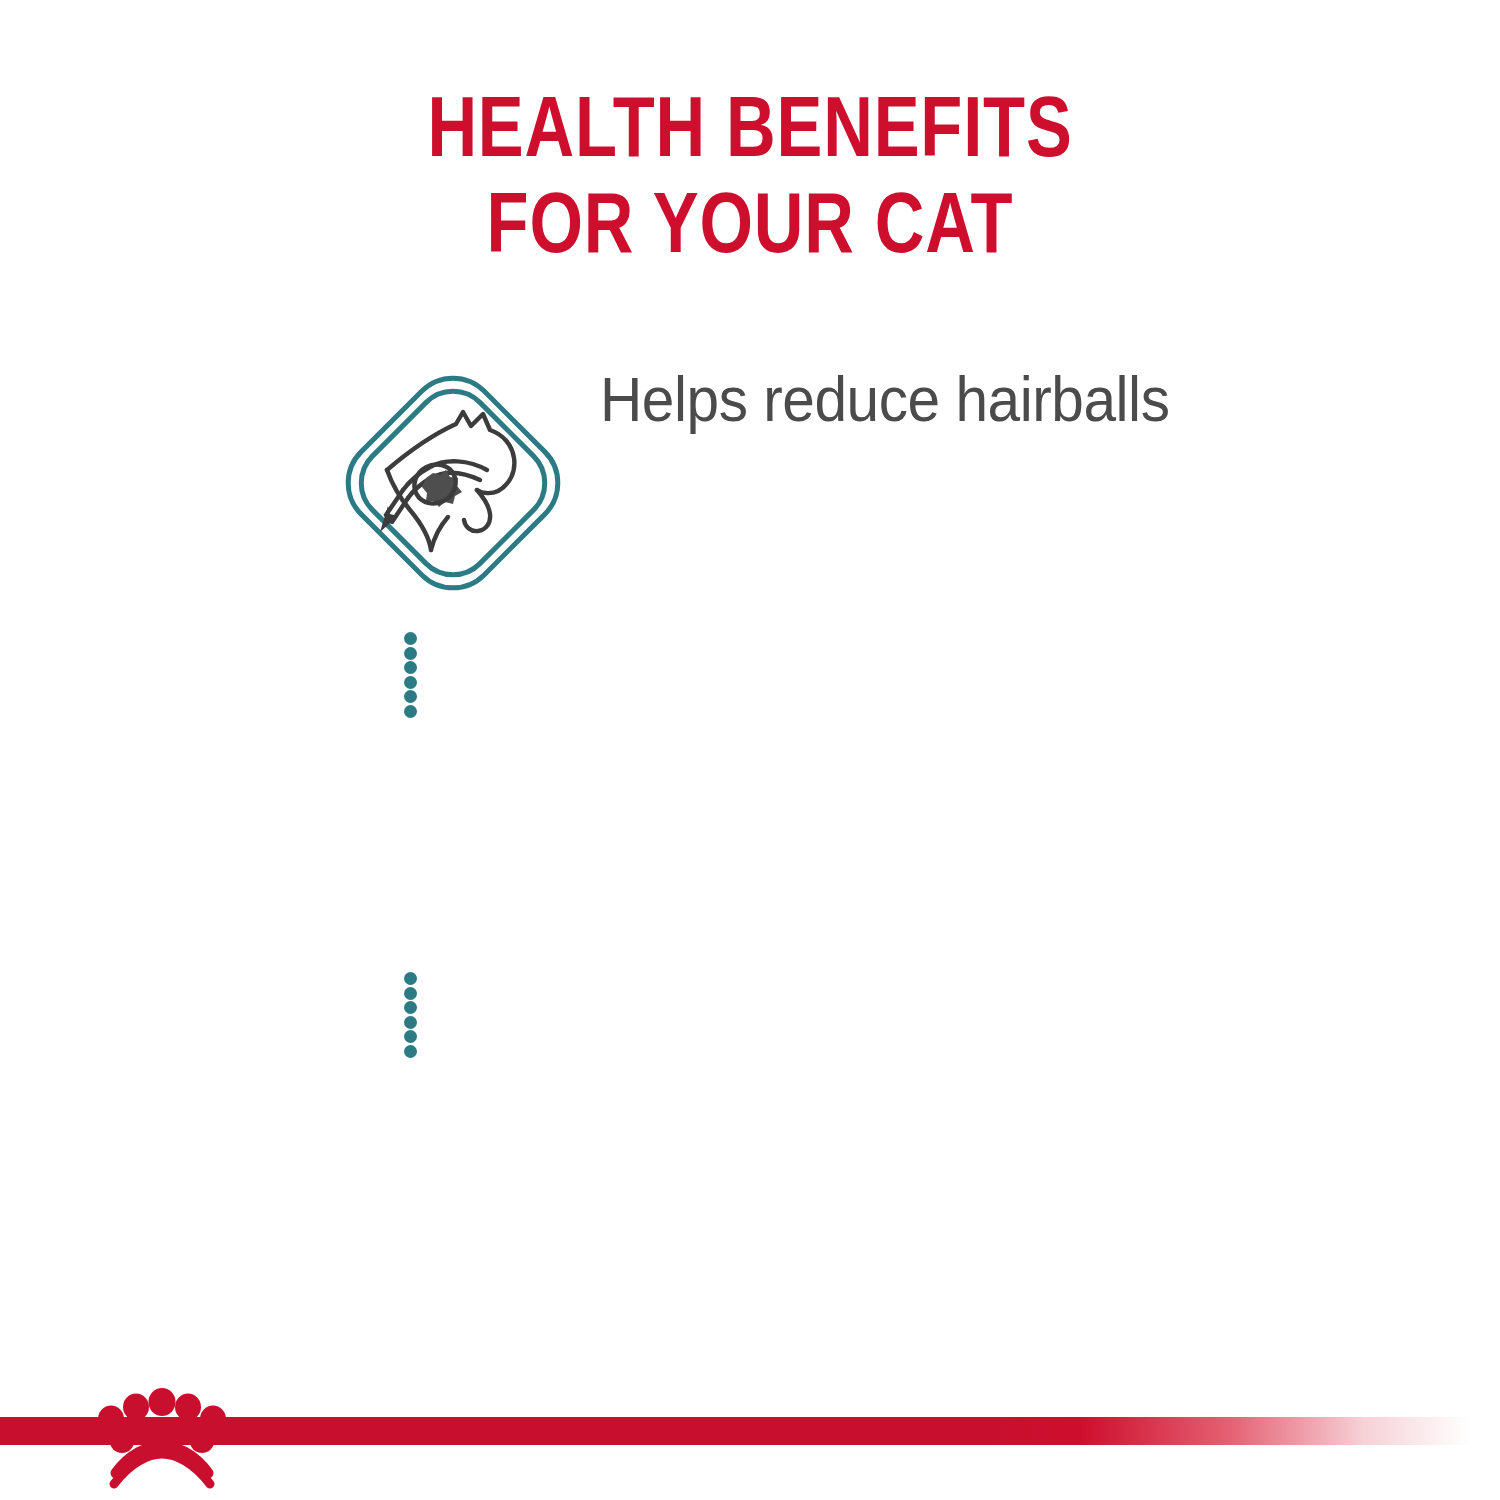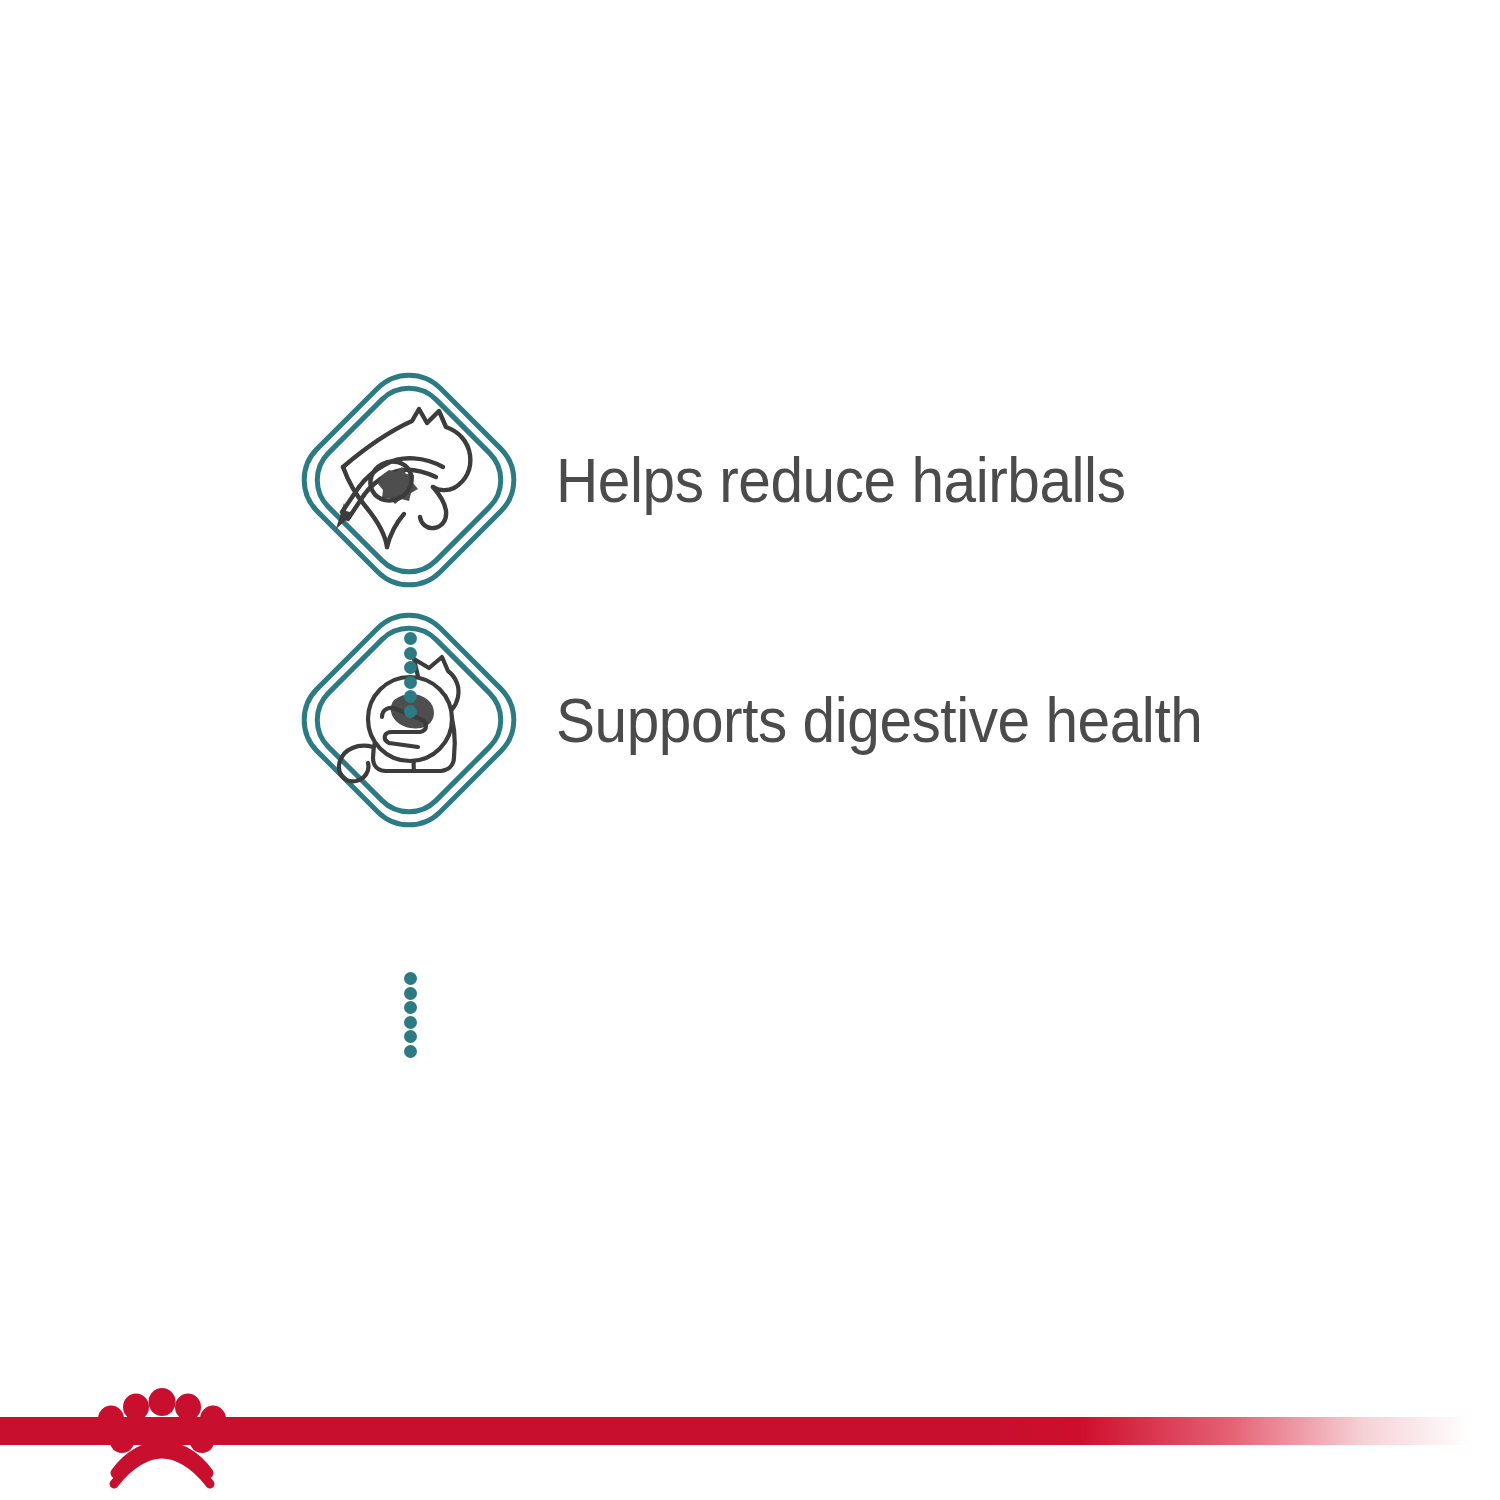--- a/index.html
+++ b/index.html
@@ -46,24 +46,24 @@
   
   .benefits {
     position: absolute;
     top: 360px;
     left: 0;
     width: 1500px;
   }
   .benefit-row {
     position: relative;
     display: flex;
-    align-items: center;
     height: 240px;
     padding-left: 286px;
     box-sizing: border-box;
+    margin-left: 44px;
   }
   .icon-cell {
     width: 246px;
     height: 246px;
     flex: 0 0 246px;
     position: relative;
   }
   .icon-cell svg {
     display: block;
     width: 246px;
@@ -123,20 +123,24 @@
     width: 152px;
     height: 112px;
   }
   .crown svg { display: block; width: 152px; height: 112px; }
 </style>
 </head>
 <body>
 
 <div class="page">
 
+  <div class="title-block">
+    <span class="title-line">HEALTH BENEFITS</span>
+    <span class="title-line">FOR YOUR CAT</span>
+  </div>
 
   <div class="benefits">
 
     <div class="benefit-row">
       <div class="icon-cell">
         <svg viewBox="0 0 246 246" xmlns="http://www.w3.org/2000/svg">
           <g fill="none" stroke="#2C7B84" stroke-width="5" stroke-linejoin="round">
             <rect x="36" y="36" width="174" height="174" rx="44" ry="44" transform="rotate(45 123 123)"></rect>
             <rect x="47" y="47" width="152" height="152" rx="38" ry="38" transform="rotate(45 123 123)"></rect>
           </g>
@@ -165,58 +169,20 @@
 
           <g fill="none" stroke="#3C3C3C" stroke-width="4.4">
             <ellipse cx="105" cy="124" rx="21" ry="19" transform="rotate(-28 105 124)"></ellipse>
           </g>
         </svg>
       </div>
       <div class="benefit-text">Helps reduce hairballs</div>
     </div>
 
 
-    <div class="benefit-row">
-      <div class="icon-cell">
-        <svg viewBox="0 0 246 246" xmlns="http://www.w3.org/2000/svg">
-          <g fill="none" stroke="#2C7B84" stroke-width="5" stroke-linejoin="round">
-            <rect x="36" y="36" width="174" height="174" rx="44" ry="44" transform="rotate(45 123 123)"></rect>
-            <rect x="47" y="47" width="152" height="152" rx="38" ry="38" transform="rotate(45 123 123)"></rect>
-          </g>
-          <g fill="none" stroke="#3C3C3C" stroke-width="4.2" stroke-linecap="round" stroke-linejoin="round">
-
-            <path d="M133,84 L128,62 L143,71 L156,60 L162,74 C170,80 174,90 172,100
-                     C170,110 163,117 155,120"></path>
-            <path d="M133,84 C128,92 126,100 127,108"></path>
-
-            <path d="M162,108 C168,124 170,142 168,160"></path>
-
-            <path d="M168,160 C168,168 163,173 155,174 L100,174
-                     C92,174 87,169 87,161 C87,150 90,138 96,128"></path>
-
-            <path d="M131,150 C128,158 127,166 128,174"></path>
-
-            <path d="M87,150 C72,146 58,152 54,164 C50,176 58,186 70,184
-                     C79,182 84,174 82,166"></path>
-          </g>
-
-          <circle cx="124" cy="122" r="42" fill="#ffffff" stroke="#3C3C3C" stroke-width="4.2"></circle>
-
-          <path d="M108,103 C118,95 133,95 142,103 C150,110 150,122 142,128
-                   C133,134 118,132 110,124 C104,118 103,109 108,103 Z" fill="#4E4E4E"></path>
-
-          <g fill="none" stroke="#3C3C3C" stroke-width="4.2" stroke-linecap="round" stroke-linejoin="round">
-            <path d="M96,120 C96,113 102,109 110,112 L134,122
-                     C142,125 142,133 134,135 L106,135
-                     C98,135 96,142 103,146 L132,150"></path>
-          </g>
-        </svg>
-      </div>
-      <div class="benefit-text">Supports digestive health</div>
-    </div>
 
   </div>
 
   <div class="connector connector-1">
     <span class="dot"></span>
     <span class="dot"></span>
     <span class="dot"></span>
     <span class="dot"></span>
     <span class="dot"></span>
     <span class="dot"></span>

